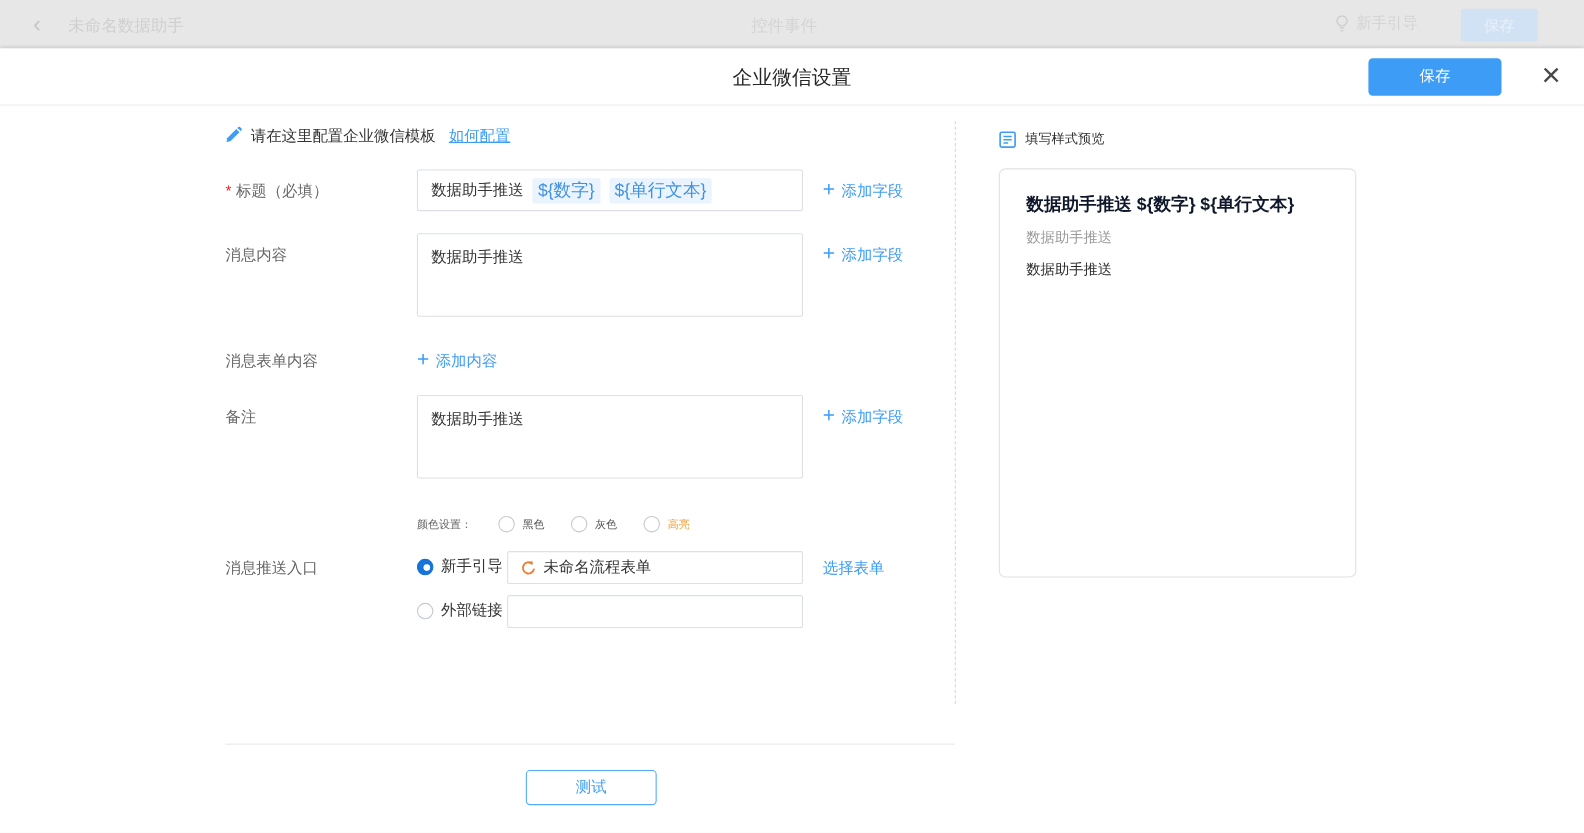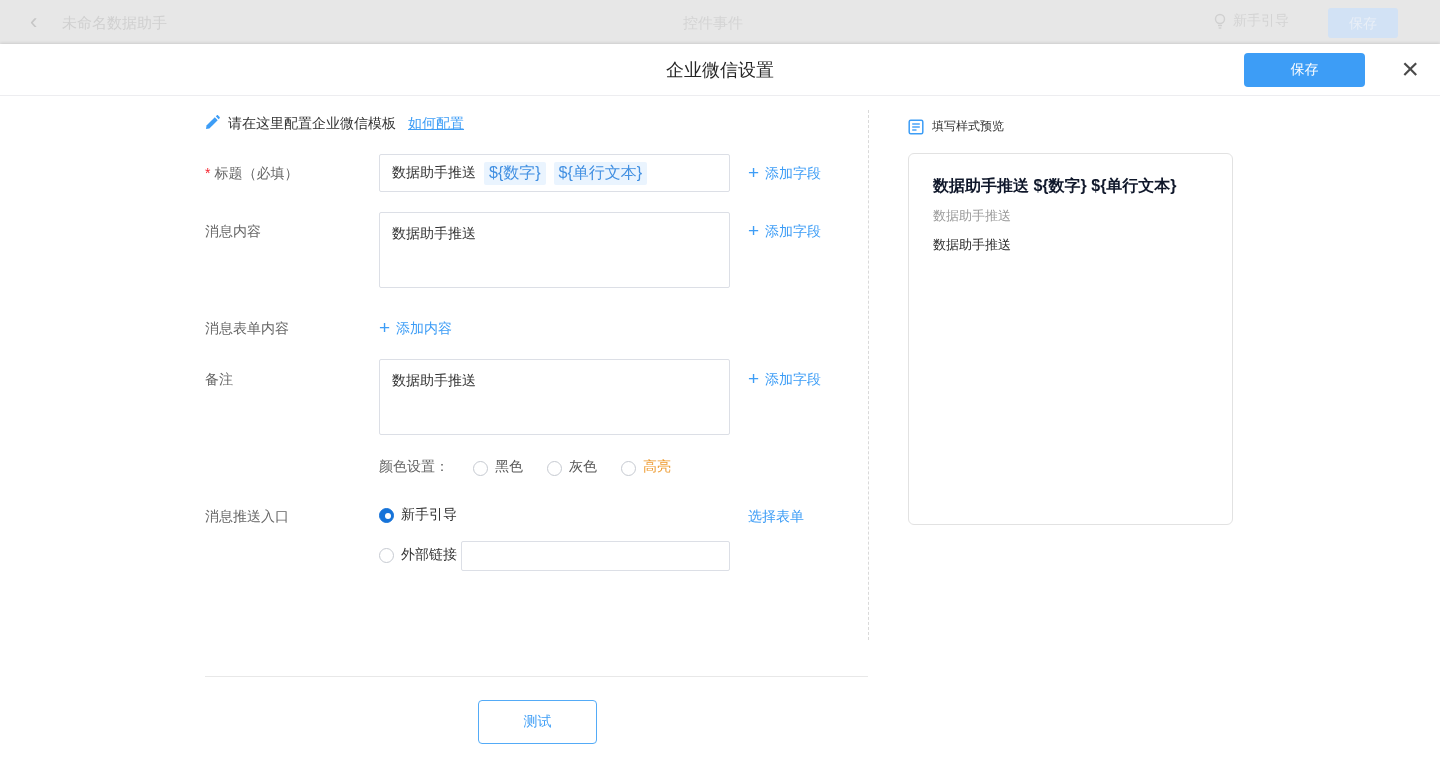--- a/index.html
+++ b/index.html
@@ -78,21 +78,21 @@
   .add-link {
     position:absolute; left:748px; display:flex; align-items:center; gap:6px;
     color:#3D9DF6; font-size:14px; cursor:pointer; line-height:20px;
   }
   .add-link .plus { font-size:19px; line-height:18px; font-weight:400; }
 
   .inline-add { position:absolute; left:379px; display:flex; align-items:center; gap:6px; color:#3D9DF6; font-size:14px; cursor:pointer; line-height:20px; }
   .inline-add .plus { font-size:19px; line-height:18px; }
 
   
-  .color-row { position:absolute; left:379px; top:362px; display:flex; align-items:center; font-size:14px; color:#666; }
+  .color-row { position:absolute; left:379px; top:373px; display:flex; align-items:center; font-size:10px; color:#666; }
   .radio-item { display:flex; align-items:flex-end; gap:7px; margin-left:24px; color:#555; cursor:pointer; }
   .radio-item:first-of-type { margin-left:14px; }
   .radio {
     width:15px; height:15px; border-radius:50%;
     border:1px solid #c6cad1; background:#fff; display:inline-block; position:relative; flex:none;
   }
   .radio.checked { background:#1673d9; border-color:#1673d9; }
   .radio.checked::after {
     content:""; position:absolute; left:4.5px; top:4.5px; width:6px; height:6px;
     border-radius:50%; background:#fff;
@@ -106,21 +106,21 @@
     border:1px solid #dcdfe6; border-radius:2px; background:#fff;
     display:flex; align-items:center; padding:0 10px; gap:7px; font-size:14px; color:#333;
   }
   .entry-input input {
     border:none; outline:none; width:100%; font-size:14px; font-family:inherit; color:#333; background:transparent;
   }
   .choose-link { position:absolute; left:748px; top:410px; color:#3D9DF6; font-size:14px; cursor:pointer; line-height:20px; }
 
   .h-divider { position:absolute; left:205px; top:580px; width:663px; height:1px; background:#e8e8e8; }
   .test-btn {
-    position:absolute; left:478px; top:604px; width:119px; height:44px;
+    position:absolute; left:478px; top:604px; width:119px; height:32px;
     background:#fff; border:1px solid #54abf7; border-radius:4px;
     color:#3D9DF6; font-size:14px; cursor:pointer; font-family:inherit;
   }
 
   .v-divider {
     position:absolute; left:868px; top:14px; height:530px; width:0;
     border-left:1px dashed #d9d9d9;
   }
 
   
@@ -224,20 +224,27 @@
         <span class="opt-highlight">高亮</span>
       </span>
     </div>
 
     <div class="flabel" style="top:410px;">消息推送入口</div>
 
     <div class="entry-radio" style="left:379px; top:410px;">
       <span class="radio checked"></span>
       <span>新手引导</span>
     </div>
+    <div class="entry-input" style="top:405px;">
+      <svg class="icon-svg" width="15" height="15" viewBox="0 0 15 15">
+        <path d="M11.5 3.2 A5.1 5.1 0 1 0 13.4 8.6" fill="none" stroke="#ED7D2F" stroke-width="1.7" stroke-linecap="round"></path>
+        <path d="M11.9 0.6 12.2 4.1 8.8 3.2 Z" fill="#ED7D2F"></path>
+      </svg>
+      <span>未命名流程表单</span>
+    </div>
     <span class="choose-link">选择表单</span>
 
     <div class="entry-radio" style="left:379px; top:450px;">
       <span class="radio"></span>
       <span>外部链接</span>
     </div>
     <div class="entry-input" style="top:445px;">
       <input type="text" value="" style="">
     </div>
 

